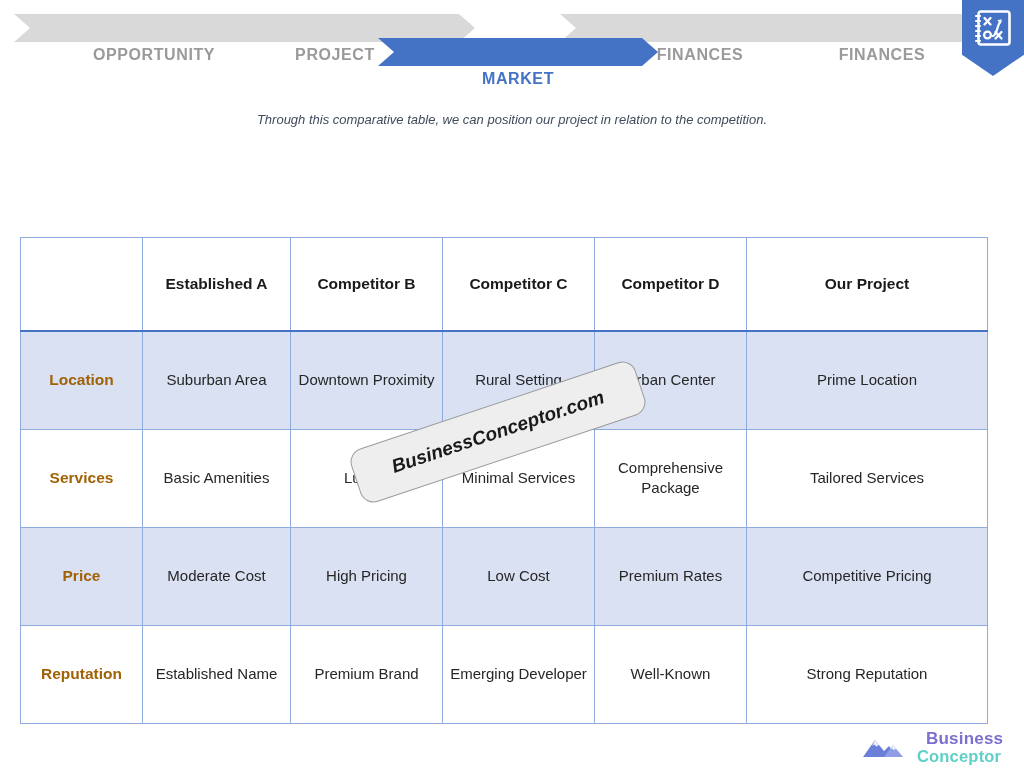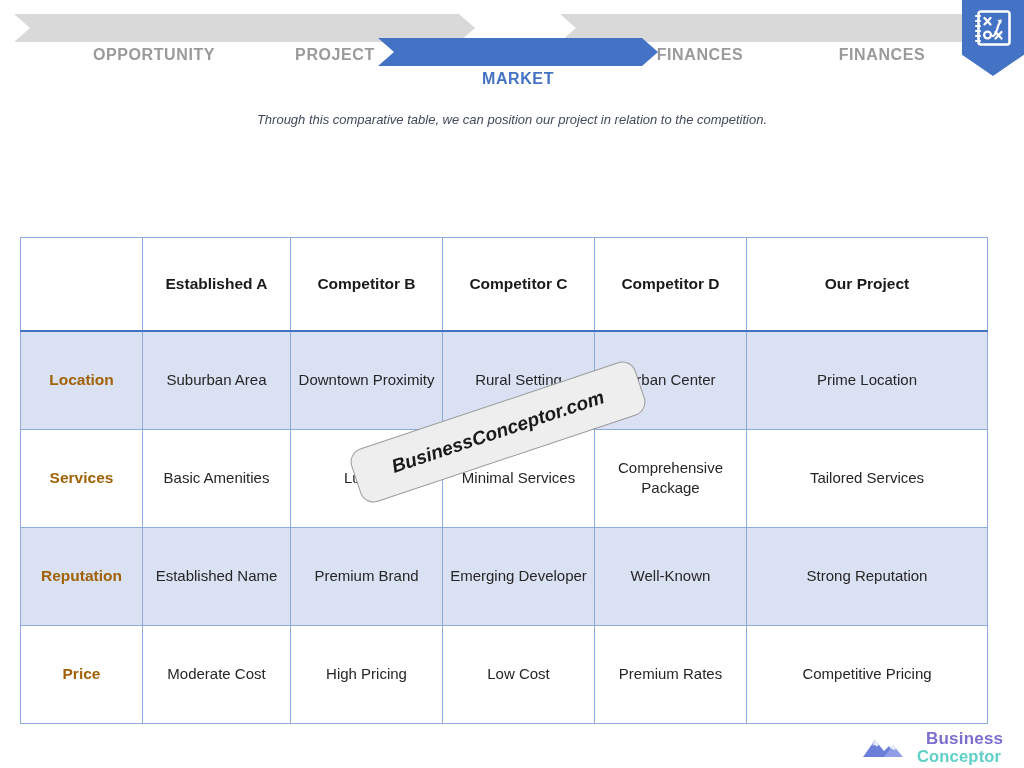--- a/index.html
+++ b/index.html
@@ -305,34 +305,34 @@
     </tr>
     <tr>
       <td class="rowhead">Services</td>
       <td>Basic Amenities</td>
       <td>Luxury</td>
       <td>Minimal Services</td>
       <td>Comprehensive Package</td>
       <td>Tailored Services</td>
     </tr>
     <tr>
+      <td class="rowhead">Price</td>
+      <td>Moderate Cost</td>
+      <td>High Pricing</td>
+      <td>Low Cost</td>
+      <td>Premium Rates</td>
+      <td>Competitive Pricing</td>
+    </tr>
+    <tr>
       <td class="rowhead">Reputation</td>
       <td>Established Name</td>
       <td>Premium Brand</td>
       <td>Emerging Developer</td>
       <td>Well-Known</td>
       <td>Strong Reputation</td>
-    </tr>
-    <tr>
-      <td class="rowhead">Price</td>
-      <td>Moderate Cost</td>
-      <td>High Pricing</td>
-      <td>Low Cost</td>
-      <td>Premium Rates</td>
-      <td>Competitive Pricing</td>
     </tr>
   </tbody>
 </table>
 
 <div id="watermark">
   <div id="watermark-text">BusinessConceptor.com</div>
 </div>
 
 <div id="brand-logo">
   <div style="position:absolute;left:0;top:6px;">

